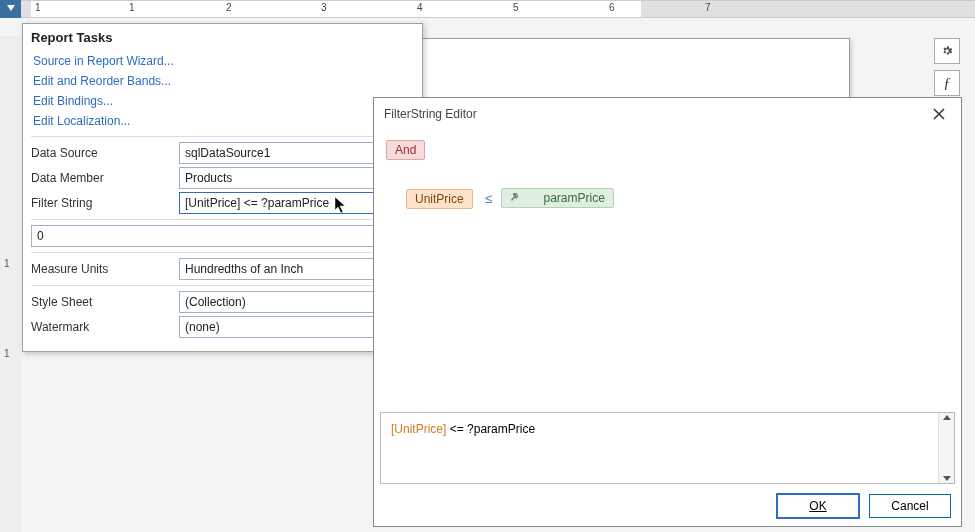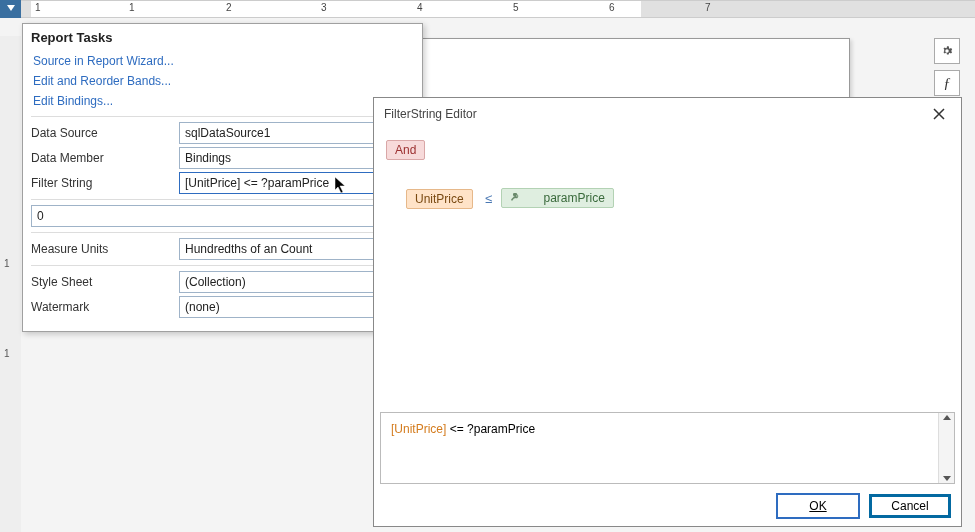--- a/index.html
+++ b/index.html
@@ -38,21 +38,21 @@
   .dlg-title { height:32px; display:flex; align-items:center; padding:0 10px; color:#444;}
   .dlg-title .spacer{flex:1;}
   .close-btn { width:24px; height:24px; display:flex; align-items:center; justify-content:center; cursor:pointer;}
   .dlg-body { position:absolute; top:32px; left:0; right:0; bottom:0; }
   .dlg-body .upper { height:250px; padding:10px 12px; position:relative;}
   .dlg-body .lower { position:absolute; top:282px; left:6px; right:6px; bottom:42px; border:1px solid #bbb; background:#fff; display:flex;}
   .dlg-body .lower .txt { flex:1; padding:8px 10px; font-family:Consolas, monospace; font-size:13px;}
   .dlg-body .lower .txt .field{ color:#d47c1e;}
   .dlg-body .lower .scroll { width:16px; border-left:1px solid #ddd; background:#f4f4f4; display:flex; flex-direction:column; justify-content:space-between; align-items:center; padding:2px 0;}
   .dlg-foot { position:absolute; bottom:0; left:0; right:0; height:40px; display:flex; justify-content:flex-end; align-items:center; gap:10px; padding:0 10px;}
-  .dlg-btn { width:82px; height:24px; border:3px solid #0369a1; background:#fff; display:flex; align-items:center; justify-content:center; cursor:pointer;}
+  .dlg-btn { width:82px; height:24px; border:1px solid #0369a1; background:#fff; display:flex; align-items:center; justify-content:center; cursor:pointer;}
   .dlg-btn.primary { border:1px solid #2e6cc0; outline:1px solid #2e6cc0;text-decoration:underline;}
   
   .pill { display:inline-flex; align-items:center; height:20px; padding:0 8px; border-radius:2px; border:1px solid; font-size:12px; margin-right:4px;}
   .pill.and { background:#f7dada; border-color:#d9a7a7; color:#9c3030;}
   .pill.col { background:#ffe3c8; border-color:#e6b88a; color:#7a4a12;margin-top:23px;}
   .pill.param { background:#dfeee0; border-color:#b3d2b4; color:#3a6a3c;gap:20px;}
   .op { color:#4a78b3; margin:0 5px; font-size:13px;}
   .key-ico { margin-right:4px; color:#6a8a6c;}
   .filter-builder .row2 { margin-top:6px; margin-left:20px;}
   .tri { width:0;height:0;border-left:4px solid transparent;border-right:4px solid transparent;border-top:5px solid #555;}
@@ -99,35 +99,36 @@
 </div>
 <div class="tool-btn fx">
   <span style="font-style:italic;font-family:Georgia,serif;font-size:15px;color:#333">ƒ</span>
 </div>
 
 <div class="tasks-panel">
   <div class="tasks-title">Report Tasks</div>
   <a class="task-link">Source in Report Wizard...</a>
   <a class="task-link">Edit and Reorder Bands...</a>
   <a class="task-link">Edit Bindings...</a>
+  <a class="task-link">Edit Localization...</a>
   <div class="task-sep"></div>
 
   <div class="task-row">
     <div class="task-label">Data Source</div>
     <div class="task-field">
       <span class="val">sqlDataSource1</span>
       <span class="drop">
           <span class="tri"></span>
         </span>
     </div>
   </div>
   <div class="task-row">
     <div class="task-label">Data Member</div>
     <div class="task-field">
-      <span class="val">Bindings</span>
+      <span class="val">Products</span>
       <span class="drop">
           <span class="tri"></span>
         </span>
     </div>
   </div>
   <div class="task-row">
     <div class="task-label">Filter String</div>
     <div class="task-field highlight" style="position:relative">
       <span class="val">[UnitPrice] &lt;= ?paramPrice</span>
       <span class="ellipsis">…</span>
@@ -149,21 +150,21 @@
             <span class="tri"></span>
           </div>
         </span>
     </div>
   </div>
   <div class="task-sep"></div>
 
   <div class="task-row">
     <div class="task-label">Measure Units</div>
     <div class="task-field">
-      <span class="val">Hundredths of an Count</span>
+      <span class="val">Hundredths of an Inch</span>
       <span class="drop">
           <span class="tri"></span>
         </span>
     </div>
   </div>
   <div class="task-sep"></div>
 
   <div class="task-row">
     <div class="task-label">Style Sheet</div>
     <div class="task-field">

